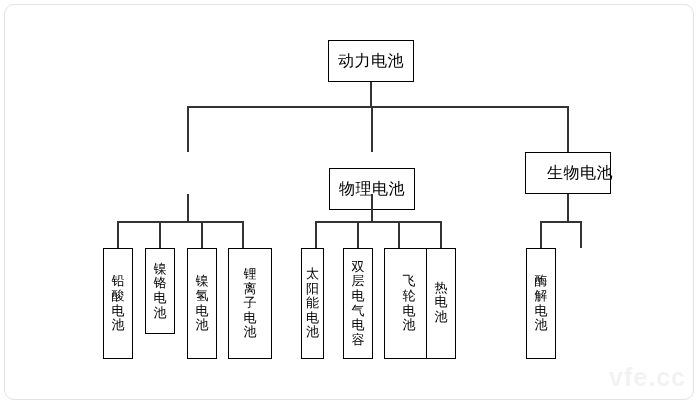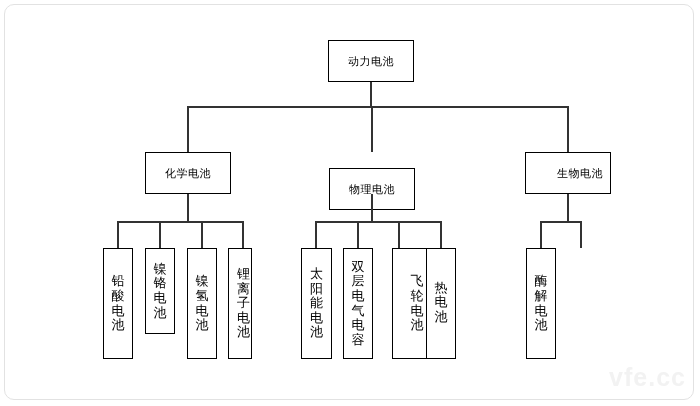--- a/index.html
+++ b/index.html
@@ -35,21 +35,21 @@
     position: absolute;
     box-sizing: border-box;
     border: 1px solid #000000;
     background: #ffffff;
     display: flex;
     align-items: center;
     justify-content: center;
     color: #000000;
   }
   .node.horiz {
-    font-size: 11px;
+    font-size: 16px;
     letter-spacing: 0.5px;
     line-height: 1;
     white-space: nowrap;
   }
   .node.vert {
     font-size: 13px;
     line-height: 1.12;
     text-align: center;
     padding: 4px 0;
   }
@@ -92,23 +92,20 @@
   </div>
 
   <div class="line vline" style="left:370px; top:82px; height:25px;"></div>
 
   <div class="line hline" style="left:188px; top:106px; width:381px;"></div>
 
   <div class="line vline" style="left:187px; top:106px; height:46px;"></div>
   <div class="line vline" style="left:371px; top:106px; height:46px;"></div>
   <div class="line vline" style="left:567px; top:106px; height:46px;"></div>
 
-  <div class="node horiz" style="left:145px; top:152px; width:86px; height:42px;">
-    <span>化学电池</span>
-  </div>
   <div class="node horiz" style="left:329px; top:168px; width:86px; height:42px;">
     <span>物理电池</span>
   </div>
   <div class="node horiz" style="left:525px; top:152px; width:86px; height:42px;padding-left:24px;">
     <span>生物电池</span>
   </div>
 
   <div class="line vline" style="left:187px; top:194px; height:28px;"></div>
   <div class="line vline" style="left:371px; top:194px; height:28px;"></div>
   <div class="line vline" style="left:567px; top:194px; height:28px;"></div>
@@ -132,31 +129,31 @@
 
   <div class="node vert" style="left:103px; top:248px; width:30px; height:111px;">
     <span class="vtext">铅酸电池</span>
   </div>
   <div class="node vert" style="left:145px; top:248px; width:30px; height:86px;">
     <span class="vtext">镍铬电池</span>
   </div>
   <div class="node vert" style="left:187px; top:248px; width:30px; height:111px;text-align:center;">
     <span class="vtext">镍氢电池</span>
   </div>
-  <div class="node vert" style="left:228px; top:248px; width:24px; height:111px;justify-content:flex-end;">
+  <div class="node vert" style="left:228px; top:248px; width:44px; height:111px;">
     <span class="vtext">锂离子电池</span>
   </div>
 
-  <div class="node vert" style="left:301px; top:248px; width:31px; height:111px;">
+  <div class="node vert" style="left:301px; top:248px; width:23px; height:111px;">
     <span class="vtext">太阳能电池</span>
   </div>
   <div class="node vert" style="left:343px; top:248px; width:30px; height:111px;">
     <span class="vtext">双层电气电容</span>
   </div>
-  <div class="node vert" style="left:384px; top:248px; width:50px; height:111px;margin-left:8px;">
+  <div class="node vert" style="left:384px; top:248px; width:50px; height:111px;">
     <span class="vtext">飞轮电池</span>
   </div>
   <div class="node vert" style="left:426px; top:248px; width:30px; height:111px;font-family:Liberation Mono, monospace;">
     <span class="vtext">热电池</span>
   </div>
 
   <div class="node vert" style="left:526px; top:248px; width:30px; height:111px;">
     <span class="vtext">酶解电池</span>
   </div>
 

